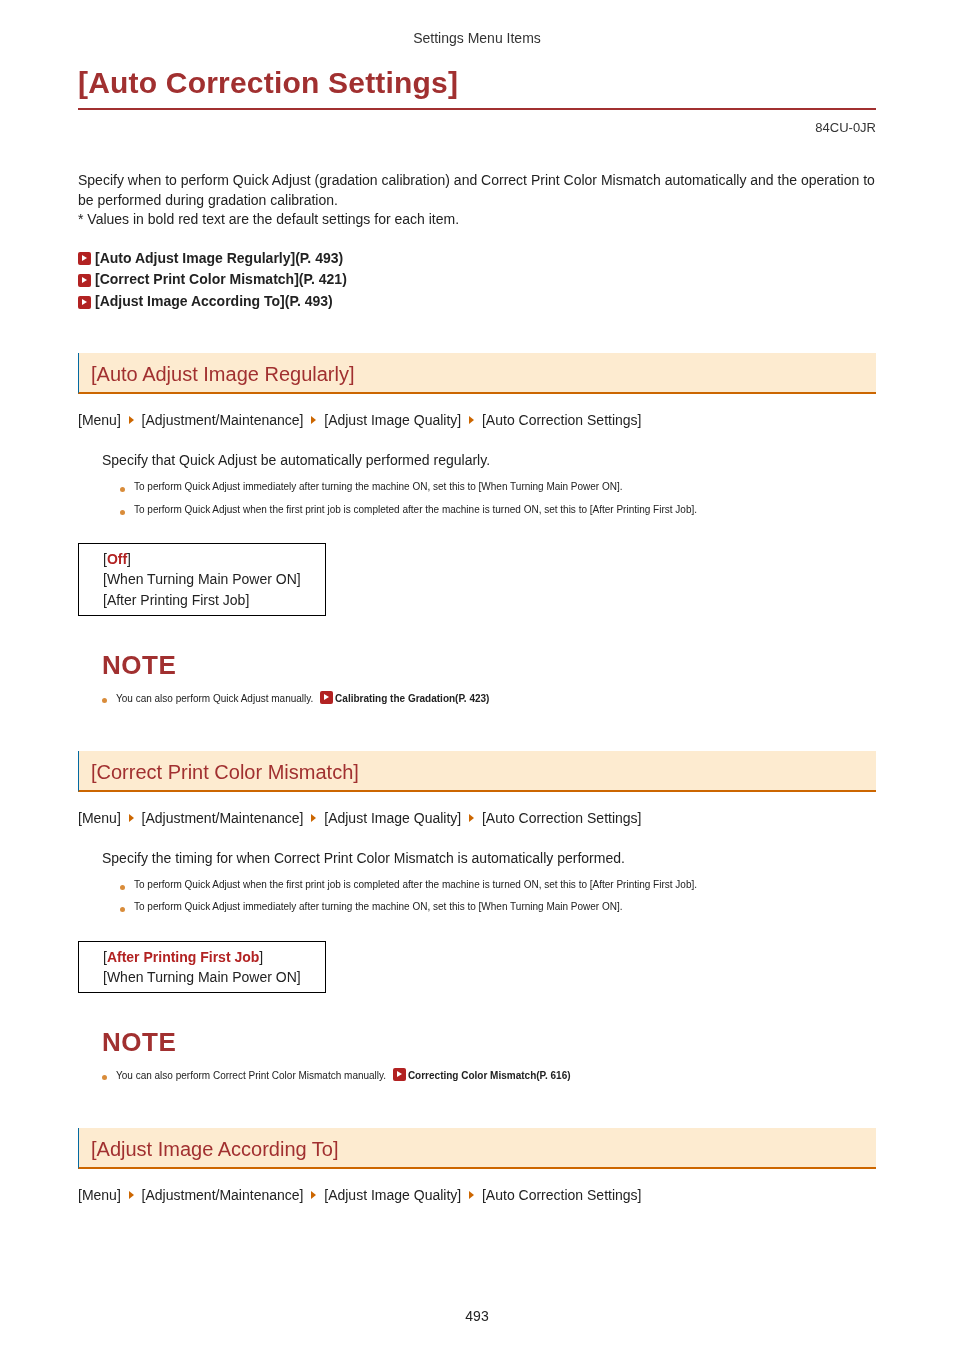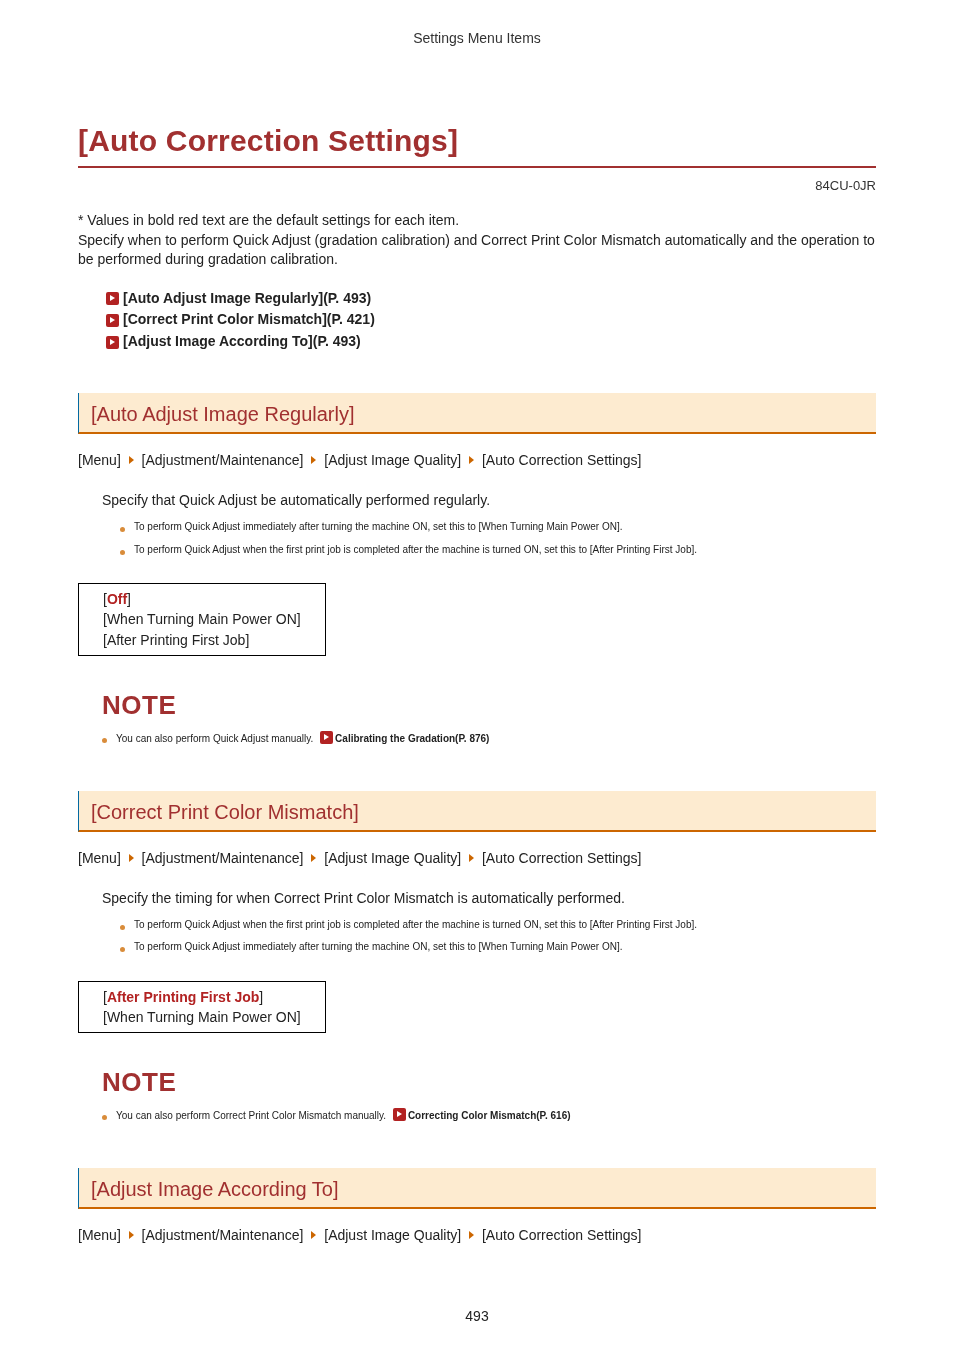--- a/index.html
+++ b/index.html
@@ -20,57 +20,56 @@
     width: 954px;
     min-height: 1350px;
     box-sizing: border-box;
     padding: 30px 78px 50px 78px;
     position: relative;
   }
   .header-title {
     text-align: center;
     font-size: 14px;
     color: #333;
-    margin-bottom: 78px;
+    margin-bottom: 20px;
   }
   h1.page-title {
     font-family: "Segoe UI", Arial, sans-serif;
     font-size: 30px;
     font-weight: 700;
     color: var(--accent-red);
     margin: 0 0 8px 0;
     letter-spacing: 0.2px;
   }
   .title-rule {
     border: 0;
     border-top: 2px solid var(--accent-red);
     margin: 0 0 10px 0;
   }
   .doc-id {
     text-align: right;
     font-size: 13px;
     color: #333;
-    margin-bottom: 18px;
+    margin-bottom: 36px;
   }
   .intro {
     font-size: 14px;
     line-height: 1.4;
     margin-bottom: 18px;
   }
   .toc {
     font-size: 14px;
     font-weight: 700;
     line-height: 1.55;
     margin-bottom: 40px;
   }
   .toc-row {
     display: flex;
     align-items: center;
     gap: 4px;
-    margin-left: 28px;
   }
   .toc-icon, .inline-icon {
     display: inline-block;
     width: 13px;
     height: 13px;
     background: var(--link-red);
     border-radius: 2px;
     position: relative;
     flex: 0 0 13px;
   }
@@ -186,22 +185,22 @@
 
 <div class="page">
 
   <div class="header-title">Settings Menu Items</div>
 
   <h1 class="page-title">[Auto Correction Settings]</h1>
   <hr class="title-rule">
   <div class="doc-id">84CU-0JR</div>
 
   <div class="intro">
+    <div>Specify when to perform Quick Adjust (gradation calibration) and Correct Print Color Mismatch automatically and the operation to be performed during gradation calibration.</div>
     <div>* Values in bold red text are the default settings for each item.</div>
-    <div>Specify when to perform Quick Adjust (gradation calibration) and Correct Print Color Mismatch automatically and the operation to be performed during gradation calibration.</div>
   </div>
 
   <div class="toc">
     <div class="toc-row">
       <span class="toc-icon"></span>
       <span>[Auto Adjust Image Regularly](P. 493)</span>
     </div>
     <div class="toc-row">
       <span class="toc-icon"></span>
       <span>[Correct Print Color Mismatch](P. 421)</span>
@@ -238,21 +237,21 @@
   <div class="options-box">
     <div>[<span class="opt-default">Off</span>]</div>
     <div>[When Turning Main Power ON]</div>
     <div>[After Printing First Job]</div>
   </div>
 
   <div class="note-head">NOTE</div>
   <div class="note-block">
     <ul class="bullets">
       <li>
-        <span>You can also perform Quick Adjust manually. </span><span class="inline-icon"></span><span class="inline-link">Calibrating the Gradation(P. 876)</span>
+        <span>You can also perform Quick Adjust manually. </span><span class="inline-icon"></span><span class="inline-link">Calibrating the Gradation(P. 423)</span>
       </li>
     </ul>
   </div>
 
   
   <div class="section-head">
     <span class="section-label">[Correct Print Color Mismatch]</span>
   </div>
 
   <div class="breadcrumb">

